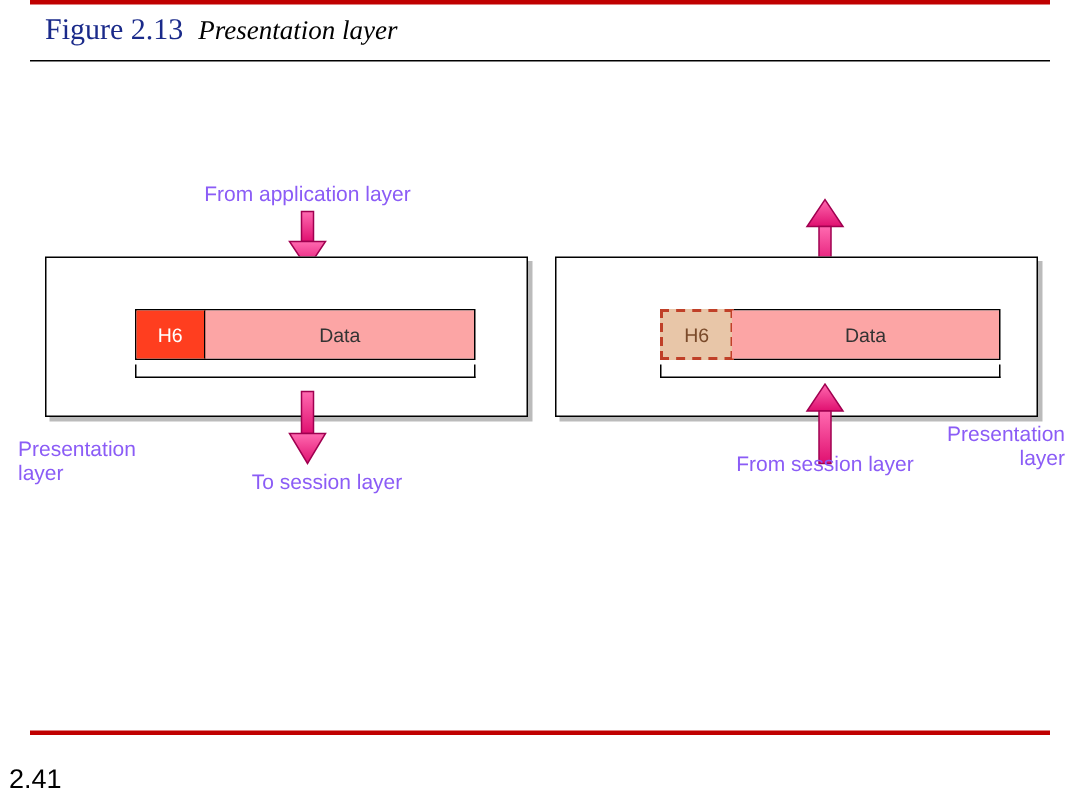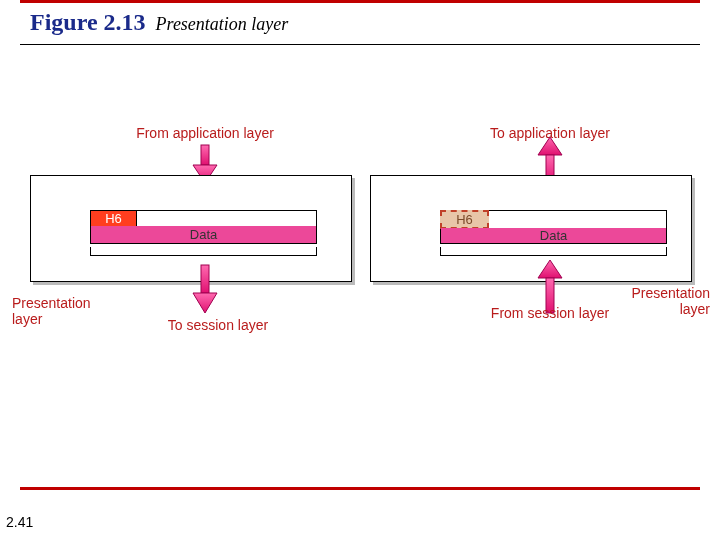--- a/index.html
+++ b/index.html
@@ -19,22 +19,22 @@
   .rule-thin {
     height: 1px;
     background: #000;
     margin: 0 20px;
   }
   .title-row {
     padding: 6px 30px 8px 30px;
   }
   .fig-num {
     color: #1a2a8a;
-    font-weight: bold;
-    font-size: 24px;
+    font-weight: normal;
+    font-size: 20px;
   }
   .fig-title {
     font-style: italic;
     font-size: 18px;
     color: #000;
     margin-left: 6px;
   }
   .diagram-area {
     position: relative;
     width: 680px;
@@ -50,21 +50,20 @@
   .panel-left { left: 10px; top: 90px; width: 320px; height: 105px; }
   .panel-right { left: 350px; top: 90px; width: 320px; height: 105px; }
 
   .inner-bar {
     position: absolute;
     height: 32px;
     border: 1px solid #000;
     display: flex;
     font-family: Arial, sans-serif;
     font-size: 13px;
-    flex-direction: column;
   }
   .bar-left  { left: 70px;  top: 125px; width: 225px; }
   .bar-right { left: 420px; top: 125px; width: 225px; }
 
   .hdr {
     width: 45px;
     background: #ff3e1f;
     color: #fff;
     display: flex;
     align-items: center;
@@ -73,54 +72,54 @@
   }
   .hdr.dashed {
     background: #e8c6a8;
     color: #7a4a2a;
     border: 2px dashed #c04028;
     margin: -1px;
     box-sizing: content-box;
   }
   .data {
     flex: 1;
-    background: #ec4899;
+    background: #fca5a5;
     display: flex;
     align-items: center;
     justify-content: center;
     color: #333;
   }
   .bracket {
     position: absolute;
     height: 8px;
     border-left: 1px solid #000;
     border-right: 1px solid #000;
     border-bottom: 1px solid #000;
   }
   .bracket-left  { left: 70px;  top: 162px; width: 225px; }
   .bracket-right { left: 420px; top: 162px; width: 225px; }
 
   .lbl {
     position: absolute;
     font-family: Arial, sans-serif;
     font-size: 14px;
-    color: #b91c1c;
+    color: #8b5cf6;
     text-align: center;
   }
 
   svg.arrow {
     position: absolute;
     overflow: visible;
   }
   .page-num {
     position: absolute;
     left: 6px;
     bottom: 10px;
     font-family: Arial, sans-serif;
-    font-size: 14px;
+    font-size: 18px;
   }
   .foot-rule {
     position: absolute;
     left: 20px; right: 20px;
     bottom: 50px;
     height: 3px;
     background: #c00000;
   }
 </style>
 </head>
@@ -155,21 +154,20 @@
   <div class="bracket bracket-left"></div>
 
   <svg class="arrow" style="left:170px; top:180px;" width="30" height="50">
     <rect x="11" y="0" width="8" height="28" fill="url(#g1)" stroke="#a00050"></rect>
     <polygon points="3,28 27,28 15,48" fill="url(#g1)" stroke="#a00050"></polygon>
   </svg>
   <div class="lbl" style="left:133px; top:232px; width:130px;">To session layer</div>
   <div class="lbl" style="left:-8px; top:210px; width:100px; text-align:left; white-space:pre-line;">Presentation
 layer</div>
 
-  <div class="lbl" style="left:440px; top:40px; width:180px;">To application layer</div>
   <svg class="arrow" style="left:515px; top:52px;" width="30" height="48">
     <polygon points="3,18 27,18 15,0" fill="url(#g1)" stroke="#a00050"></polygon>
     <rect x="11" y="18" width="8" height="28" fill="url(#g1)" stroke="#a00050"></rect>
   </svg>
 
   <div class="panel panel-right"></div>
   <div class="inner-bar bar-right">
     <div class="hdr dashed">H6</div>
     <div class="data">Data</div>
   </div>

